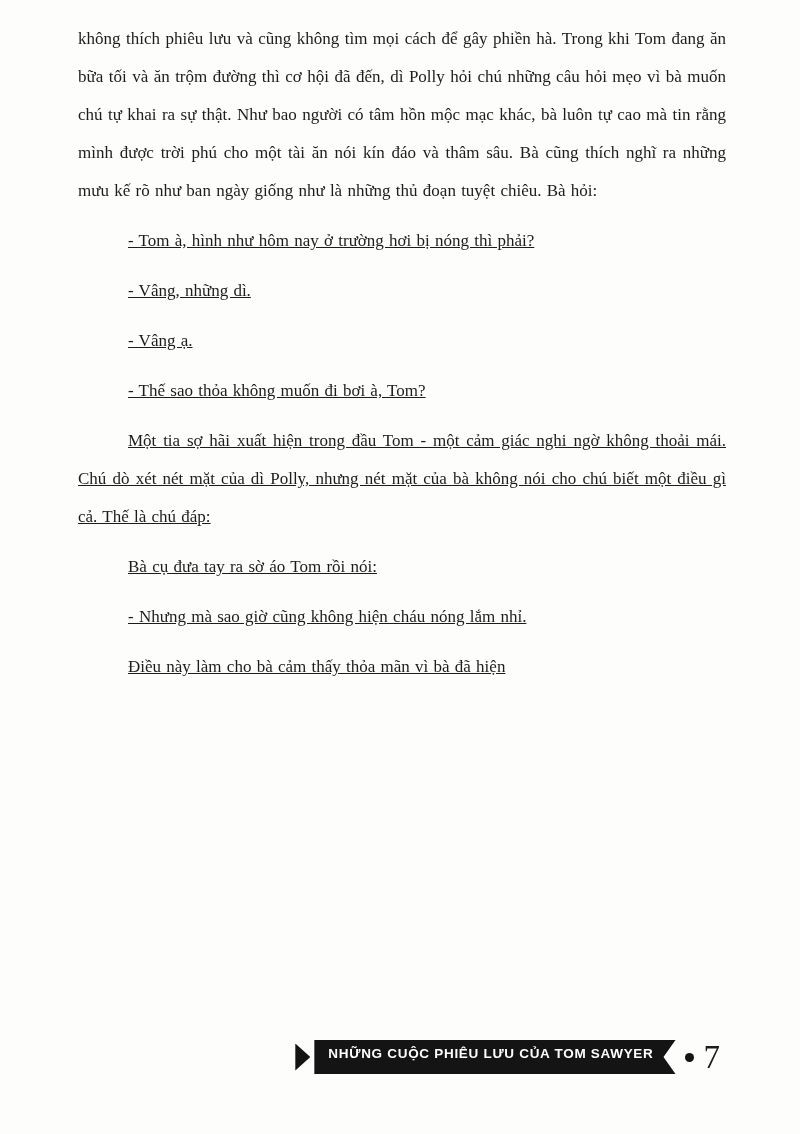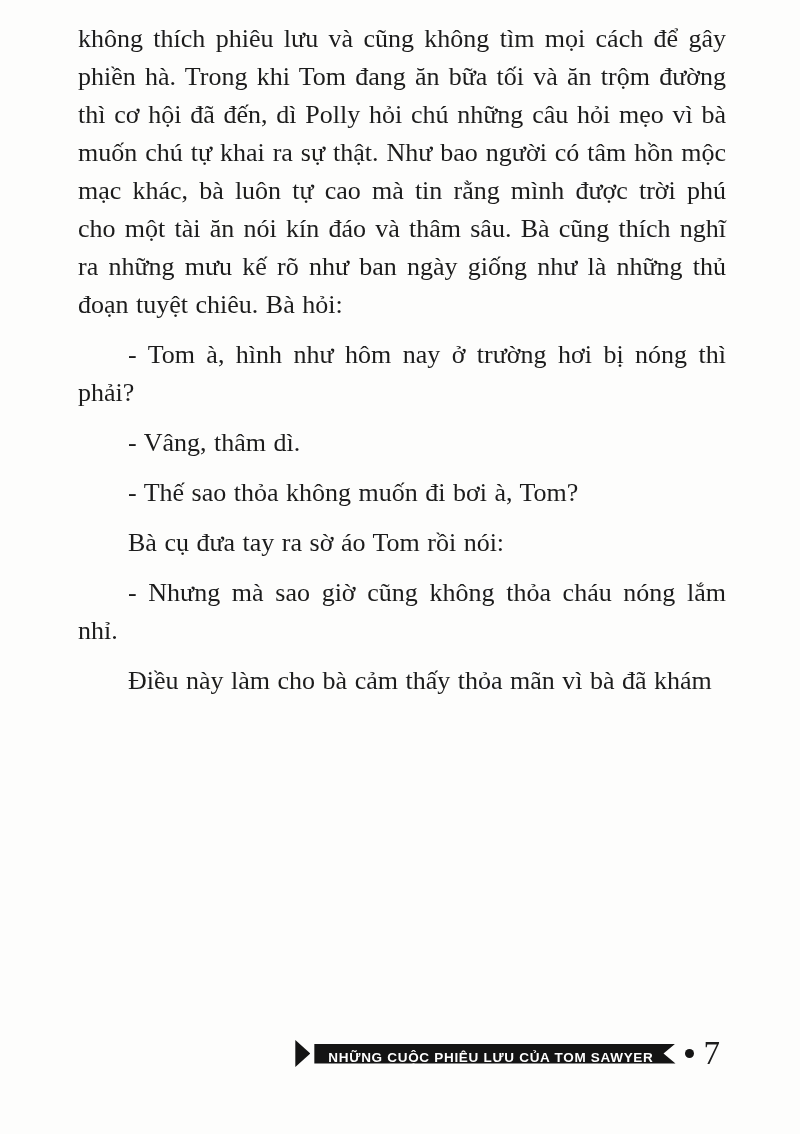--- a/index.html
+++ b/index.html
@@ -17,27 +17,27 @@
     color: var(--text);
     overflow: hidden;
   }
   .text-block {
     position: absolute;
     left: 78px;
     right: 74px;
     top: 20px;
   }
   .text-block p {
-    font-size: 26px;
+    font-size: 17px;
     line-height: 38px;
     text-align: justify;
     margin: 0 0 12px 0;
     word-spacing: 1px;
   }
-  .text-block p.indent { text-indent: 50px; }
+  .text-block p.indent { text-indent: 50px; text-decoration: underline; }
   .page-footer {
     position: absolute;
     top: 1040px;
     right: 80px;
     display: flex;
     align-items: center;
   }
   .ribbon-arrow {
     display: inline-block;
     width: 15px;
@@ -49,21 +49,21 @@
   }
   .ribbon-bar {
     display: inline-block;
     background: var(--ribbon-bg);
     color: var(--ribbon-text);
     font-family: "Liberation Sans", "DejaVu Sans", sans-serif;
     font-weight: bold;
     font-size: 13.5px;
     letter-spacing: 0.7px;
     line-height: 27px;
-    height: 20px;
+    height: 34px;
     padding: 0 22px 0 14px;
     clip-path: polygon(0 0, 100% 0, calc(100% - 12px) 50%, 100% 100%, 0 100%);
     white-space: nowrap;
   }
   .footer-bullet {
     display: inline-block;
     width: 9px;
     height: 9px;
     border-radius: 50%;
     background: var(--ribbon-bg);
@@ -76,25 +76,27 @@
     line-height: 27px;
     color: var(--text);
   }
 </style>
 </head>
 <body>
 
 <div class="text-block">
     <p class="">không thích phiêu lưu và cũng không tìm mọi cách để gây phiền hà. Trong khi Tom đang ăn bữa tối và ăn trộm đường thì cơ hội đã đến, dì Polly hỏi chú những câu hỏi mẹo vì bà muốn chú tự khai ra sự thật. Như bao người có tâm hồn mộc mạc khác, bà luôn tự cao mà tin rằng mình được trời phú cho một tài ăn nói kín đáo và thâm sâu. Bà cũng thích nghĩ ra những mưu kế rõ như ban ngày giống như là những thủ đoạn tuyệt chiêu. Bà hỏi:</p>
     <p class="indent">- Tom à, hình như hôm nay ở trường hơi bị nóng thì phải?</p>
-    <p class="indent">- Vâng, thâm dì.</p>
+    <p class="indent">- Vâng, những dì.</p>
+    <p class="indent">- Vâng ạ.</p>
     <p class="indent">- Thế sao thỏa không muốn đi bơi à, Tom?</p>
+    <p class="indent">Một tia sợ hãi xuất hiện trong đầu Tom - một cảm giác nghi ngờ không thoải mái. Chú dò xét nét mặt của dì Polly, nhưng nét mặt của bà không nói cho chú biết một điều gì cả. Thế là chú đáp:</p>
     <p class="indent">Bà cụ đưa tay ra sờ áo Tom rồi nói:</p>
-    <p class="indent">- Nhưng mà sao giờ cũng không thỏa cháu nóng lắm nhỉ.</p>
-    <p class="indent">Điều này làm cho bà cảm thấy thỏa mãn vì bà đã khám</p>
+    <p class="indent">- Nhưng mà sao giờ cũng không hiện cháu nóng lắm nhỉ.</p>
+    <p class="indent">Điều này làm cho bà cảm thấy thỏa mãn vì bà đã hiện</p>
   </div>
 
 <div class="page-footer">
   <span class="ribbon-arrow"></span>
   <span class="ribbon-bar">NHỮNG CUỘC PHIÊU LƯU CỦA TOM SAWYER</span>
   <span class="footer-bullet"></span>
   <span class="page-number">7</span>
 </div>
 
 </body></html>

